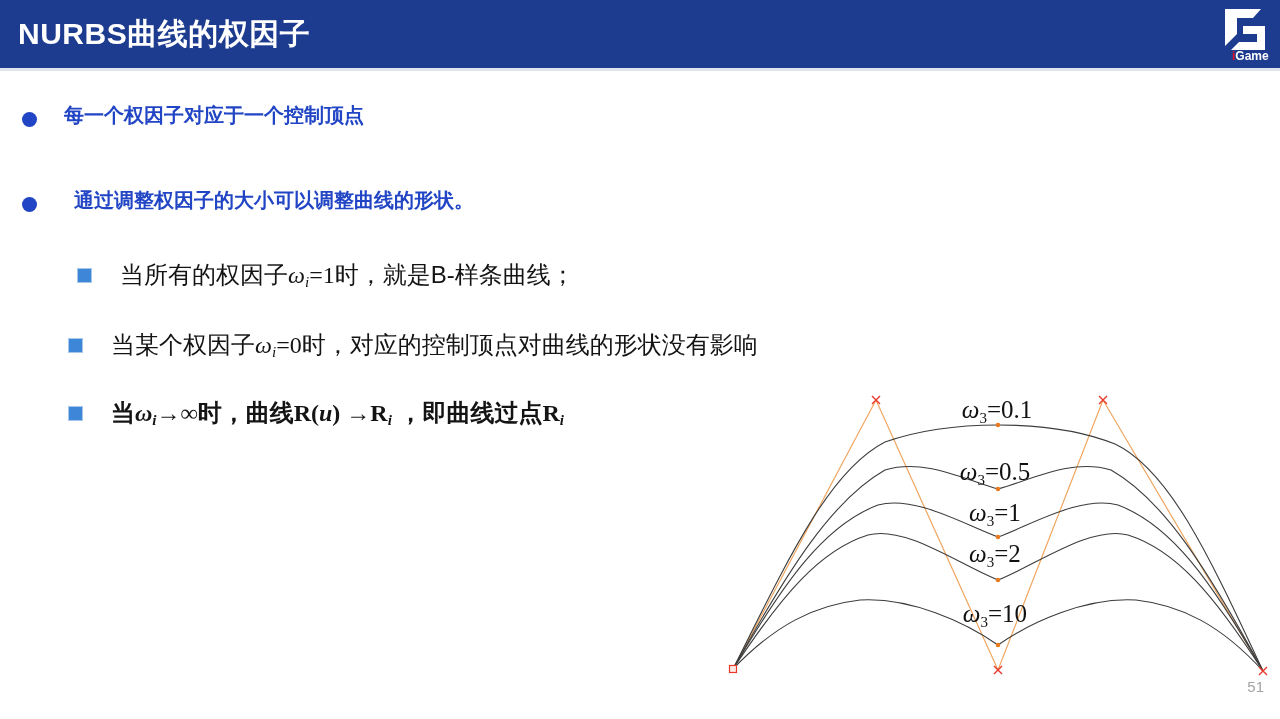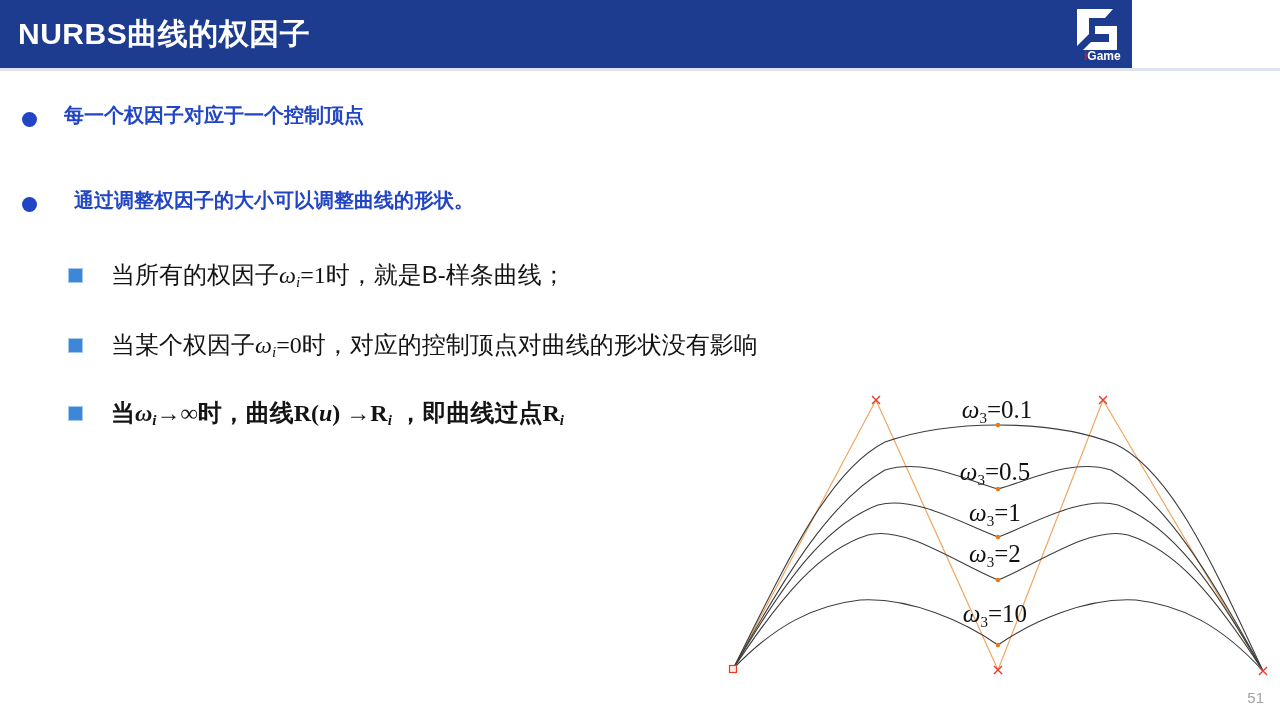--- a/index.html
+++ b/index.html
@@ -2,21 +2,21 @@
 <html><head>
 <meta charset="utf-8">
 <style>
   html,body{margin:0;padding:0;}
   body{
     width:1280px;height:719px;position:relative;overflow:hidden;
     background:#ffffff;font-family:"Liberation Sans",sans-serif;
   }
   
   .header{
-    position:absolute;top:0;left:0;width:1132px;height:68px;
+    position:absolute;top:0;left:0;width:1280px;height:68px;
     background:#1e3c8f;
   }
   .header-line{
     position:absolute;top:68px;left:0;width:1280px;height:3px;background:#dfe3ee;
   }
   .page-title{
     position:absolute;left:18px;top:0;height:68px;line-height:68px;
     color:#ffffff;font-size:30px;font-weight:bold;letter-spacing:0.5px;
   }
   .logo{position:absolute;right:6px;top:5px;}
@@ -32,21 +32,21 @@
   .b1{top:104px;} .b2{top:189px;gap:10px;}
   
   .sub{
     position:absolute;left:68px;display:flex;align-items:flex-start;
     color:#141414;font-size:24px;line-height:1.25;
   }
   .sub .sq{
     flex:none;width:13px;height:13px;background:#3d86d8;
     border:1px solid #a6c8ea;margin:8px 28px 0 0;
   }
-  .s1{top:260px;} .s2{top:330px;text-align:right;} .s3{top:398px;font-weight:bold;}
+  .s1{top:260px;margin-left:9px;} .s2{top:330px;text-align:right;} .s3{top:398px;font-weight:bold;}
   .mi{font-family:"Liberation Serif",serif;font-style:italic;}
   .mr{font-family:"Liberation Serif",serif;font-style:normal;}
   .sub sub{
     font-family:"Liberation Serif",serif;font-style:italic;
     font-size:15px;vertical-align:-4px;line-height:0;
   }
   
   .figure{position:absolute;left:725px;top:388px;}
   .poly{fill:none;stroke:#f0a55e;stroke-width:1.2;}
   .curve{fill:none;stroke:#3c3c3c;stroke-width:1.1;}
@@ -54,21 +54,21 @@
   .sqmark{fill:#ffe9e4;stroke:#e8392a;stroke-width:1.2;}
   .middot{fill:#e87a20;}
   .fig-label{
     font-family:"Liberation Serif",serif;font-size:25px;fill:#111111;
     text-anchor:middle;
   }
   .fig-label .om{font-style:italic;}
   .fig-label .s3t{font-size:15px;}
   
   .page-number{
-    position:absolute;right:16px;bottom:13px;color:#a3a3a3;font-size:15px;
+    position:absolute;right:16px;bottom:24px;color:#a3a3a3;font-size:15px;
   }
 </style>
 </head>
 <body>
 
 <div class="header">
   <div class="page-title">NURBS曲线的权因子</div>
   <svg class="logo" width="58" height="58" viewBox="0 0 58 58">
     <path fill="#ffffff" d="M9,4 H45 L37,13 H21 V29 L9,41 Z"></path>
     <path fill="#ffffff" d="M27,21 H49 V45 H15 L23,37 H41 V29 H27 Z"></path>

